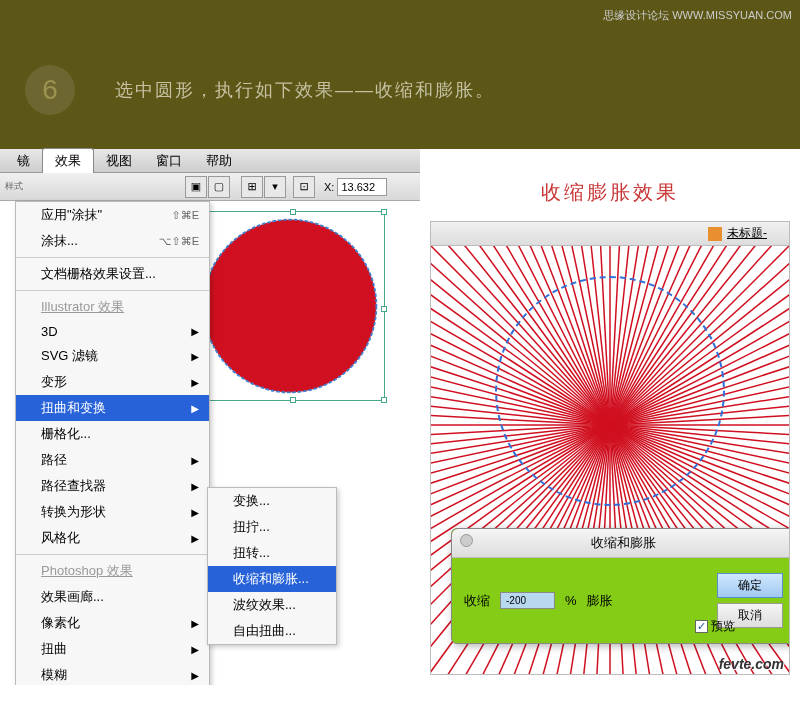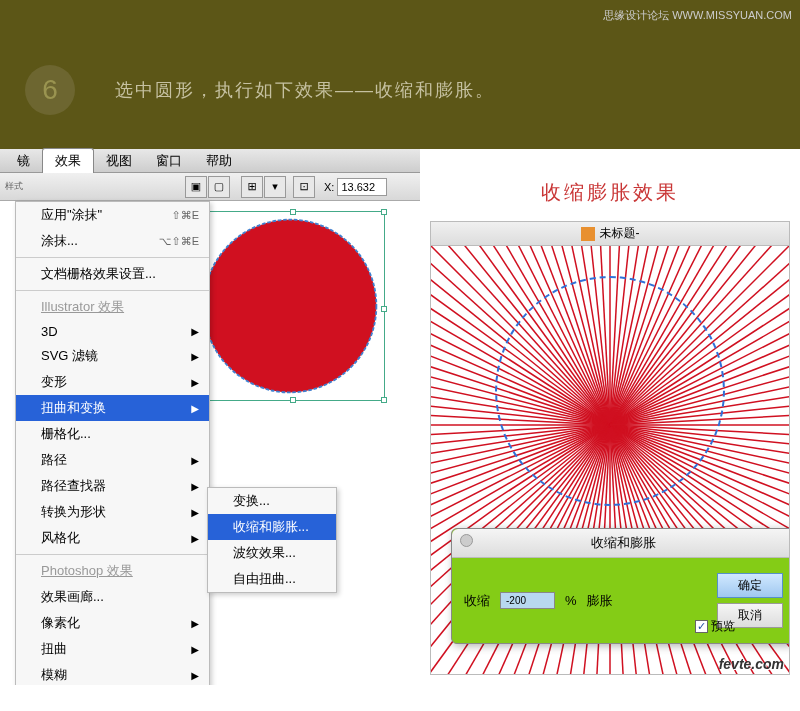--- a/index.html
+++ b/index.html
@@ -35,21 +35,21 @@
     
     .submenu { position: absolute; top: 338px; left: 207px; width: 130px; background: #f7f7f7; border: 1px solid #bbb; box-shadow: 2px 2px 5px rgba(0,0,0,0.2); z-index: 11; }
     
     .canvas-area { position: absolute; top: 52px; left: 90px; width: 320px; height: 430px; background: #fff; z-index: 1; }
     .red-circle { position: absolute; top: 15px; left: 110px; width: 180px; height: 180px; }
     .red-circle svg { width: 100%; height: 100%; }
     .selection-box { position: absolute; top: 10px; left: 105px; width: 190px; height: 190px; border: 1px solid #4a8; }
     .handle { position: absolute; width: 6px; height: 6px; background: #fff; border: 1px solid #4a8; }
     
     .right-title { color: #c93636; font-size: 20px; text-align: center; margin: 20px 0 15px; letter-spacing: 3px; }
-    .doc-title { background: linear-gradient(#f0f0f0, #ddd); padding: 3px 22px; font-size: 12px; border: 1px solid #bbb; border-bottom: none; display: flex; justify-content: center; align-items: center; }
+    .doc-title { background: linear-gradient(#f0f0f0, #ddd); padding: 3px 22px; font-size: 12px; border: 1px solid #bbb; border-bottom: none; display: flex; justify-content: flex-end; align-items: center; text-decoration: underline; }
     .doc-icon { width: 14px; height: 14px; background: #e89030; margin-right: 5px; display:inline-block; }
     
     .starburst-area { border: 1px solid #bbb; height: 430px; position: relative; background: #fff; overflow: hidden; }
     .starburst { position: absolute; top: 50%; left: 50%; width: 700px; height: 700px; transform: translate(-50%, -55%); }
     .sel-circle { position: absolute; top: 30px; left: 50%; transform: translateX(-50%); width: 230px; height: 230px; border: 2px dashed #3070d8; border-radius: 50%; }
     
     .dialog { position: absolute; bottom: 30px; left: 20px; width: 345px; background: #84cc16; border: 1px solid #888; border-radius: 6px; box-shadow: 2px 2px 8px rgba(0,0,0,0.3); }
     .dialog-title { background: linear-gradient(#f5f5f5, #ddd); border-bottom: 1px solid #bbb; padding: 5px; text-align: center; font-size: 13px; border-radius: 6px 6px 0 0; position: relative; }
     .dialog-close { position: absolute; left: 8px; top: 5px; width: 13px; height: 13px; border-radius: 50%; background: #ccc; border: 1px solid #999; }
     .dialog-body { padding: 15px 12px; display: flex; gap: 8px; }
@@ -182,20 +182,22 @@
           <span>扭曲</span>
           <span class="arrow">▶</span>
         </div>
         <div class="dd-item">
           <span>模糊</span>
           <span class="arrow">▶</span>
         </div>
       </div>
     <div class="submenu" id="submenu">
         <div class="dd-item">变换...</div>
+        <div class="dd-item">扭拧...</div>
+        <div class="dd-item">扭转...</div>
         <div class="dd-item highlight">收缩和膨胀...</div>
         <div class="dd-item">波纹效果...</div>
         <div class="dd-item">自由扭曲...</div>
       </div>
   </div>
 
   <div class="right-panel">
     <div class="right-title">收缩膨胀效果</div>
     <div class="doc-title">
       <span class="doc-icon"></span>

